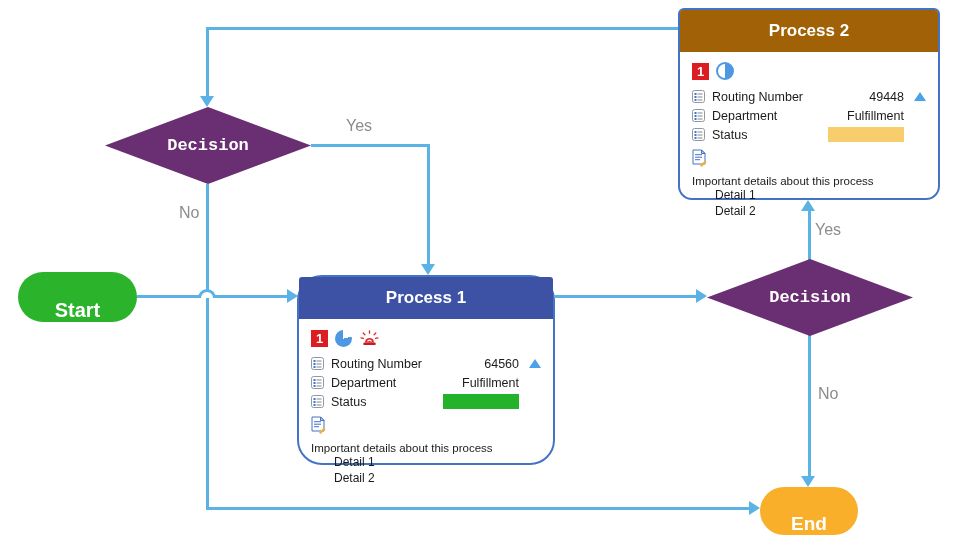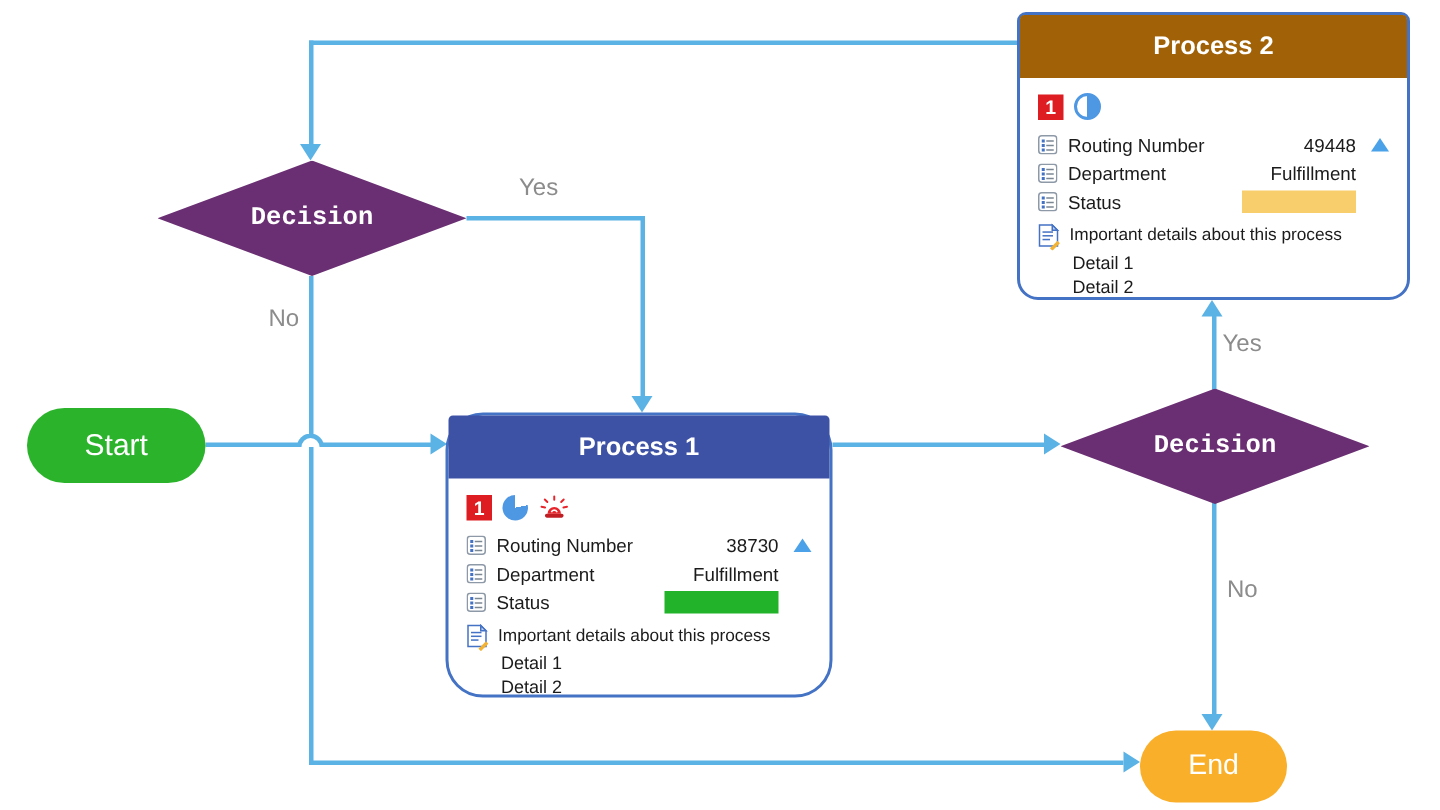--- a/index.html
+++ b/index.html
@@ -10,21 +10,21 @@
   .line{position:absolute;background:#5BB2E5;}
   .arrow{position:absolute;width:0;height:0;}
   .arrow.right{border-top:7px solid transparent;border-bottom:7px solid transparent;border-left:11px solid #5BB2E5;}
   .arrow.down{border-left:7px solid transparent;border-right:7px solid transparent;border-top:11px solid #5BB2E5;}
   .arrow.up{border-left:7px solid transparent;border-right:7px solid transparent;border-bottom:11px solid #5BB2E5;}
   .hop{position:absolute;width:18px;height:9px;background:#fff;border:3px solid #5BB2E5;border-bottom:none;
        border-radius:9px 9px 0 0;box-sizing:border-box;}
   .edge-label{position:absolute;color:#8C8C8C;font-size:16px;}
 
   
-  .pill{position:absolute;color:#fff;font-weight:normal;display:flex;align-items:center;justify-content:center;}
+  .pill{position:absolute;color:#fff;font-weight:bold;display:flex;align-items:flex-end;justify-content:center;}
   .pill.start{left:18px;top:272px;width:119px;height:50px;border-radius:25px;font-size:20px;}
   .pill.end{left:760px;top:487px;width:98px;height:48px;border-radius:24px;font-size:19px;}
 
   
   .diamond{position:absolute;width:206px;height:77px;color:#fff;font-weight:bold;font-size:17px;
            display:flex;align-items:center;justify-content:center;
            clip-path:polygon(50% 0,100% 50%,50% 100%,0 50%);font-family:Liberation Mono, monospace;}
   .diamond.top{left:105px;top:107px;}
   .diamond.right{left:707px;top:259px;}
 
@@ -40,21 +40,21 @@
            display:flex;align-items:center;justify-content:center;}
   .pie{width:17px;height:17px;border-radius:50%;background:conic-gradient(#ffffff 0deg 78deg,#4E97E3 78deg 360deg);}
   .half{width:14px;height:14px;border-radius:50%;border:2px solid #4E97E3;background:linear-gradient(to right,#fff 50%,#4E97E3 50%);}
   .prop-row{display:flex;align-items:center;height:19px;font-size:12.5px;color:#1b1b1b;}
   .prop-row .licon{margin-right:7px;flex:0 0 auto;display:flex;}
   .prop-label{flex:1;white-space:nowrap;}
   .prop-value{width:96px;text-align:right;white-space:nowrap;}
   .sort-slot{width:22px;display:flex;justify-content:flex-end;align-items:center;}
   .sort-tri{width:0;height:0;border-left:6px solid transparent;border-right:6px solid transparent;border-bottom:9px solid #4BA2E8;}
   .status-bar{display:inline-block;width:76px;height:15px;vertical-align:middle;}
-  .note-row{display:flex;align-items:flex-start;gap:6px;margin-top:5px;font-size:11.5px;color:#1b1b1b;}
+  .note-row{display:flex;align-items:flex-start;gap:6px;margin-top:5px;font-size:11.5px;color:#1b1b1b;flex-direction:column;}
   .note-row .ntext{padding-top:2px;white-space:nowrap;}
   .note-details{margin-left:23px;font-size:12px;line-height:16px;color:#1b1b1b;}
 </style>
 </head>
 <body>
 
 <div class="canvas">
 
   <div class="line" style="left:206px;top:27px;width:473px;height:3px;"></div>
   <div class="line" style="left:206px;top:27px;width:3px;height:70px;"></div>
@@ -131,21 +131,21 @@
               <rect x="0.5" y="0.5" width="12" height="12" rx="2" fill="#fff" stroke="#8E99A8"></rect>
               <rect x="2.5" y="3" width="2" height="2" fill="#4472C4"></rect>
               <rect x="2.5" y="6" width="2" height="2" fill="#4472C4"></rect>
               <rect x="2.5" y="9" width="2" height="2" fill="#4472C4"></rect>
               <rect x="5.5" y="3.5" width="5" height="1" fill="#7C8794"></rect>
               <rect x="5.5" y="6.5" width="5" height="1" fill="#7C8794"></rect>
               <rect x="5.5" y="9.5" width="5" height="1" fill="#7C8794"></rect>
             </svg>
         </span>
         <span class="prop-label">Routing Number</span>
-        <span class="prop-value">38730</span>
+        <span class="prop-value">64560</span>
         <span class="sort-slot">
             <span class="sort-tri"></span>
           </span>
       </div>
       <div class="prop-row">
         <span class="licon">
           <svg width="13" height="13" viewBox="0 0 13 13">
               <rect x="0.5" y="0.5" width="12" height="12" rx="2" fill="#fff" stroke="#8E99A8"></rect>
               <rect x="2.5" y="3" width="2" height="2" fill="#4472C4"></rect>
               <rect x="2.5" y="6" width="2" height="2" fill="#4472C4"></rect>

